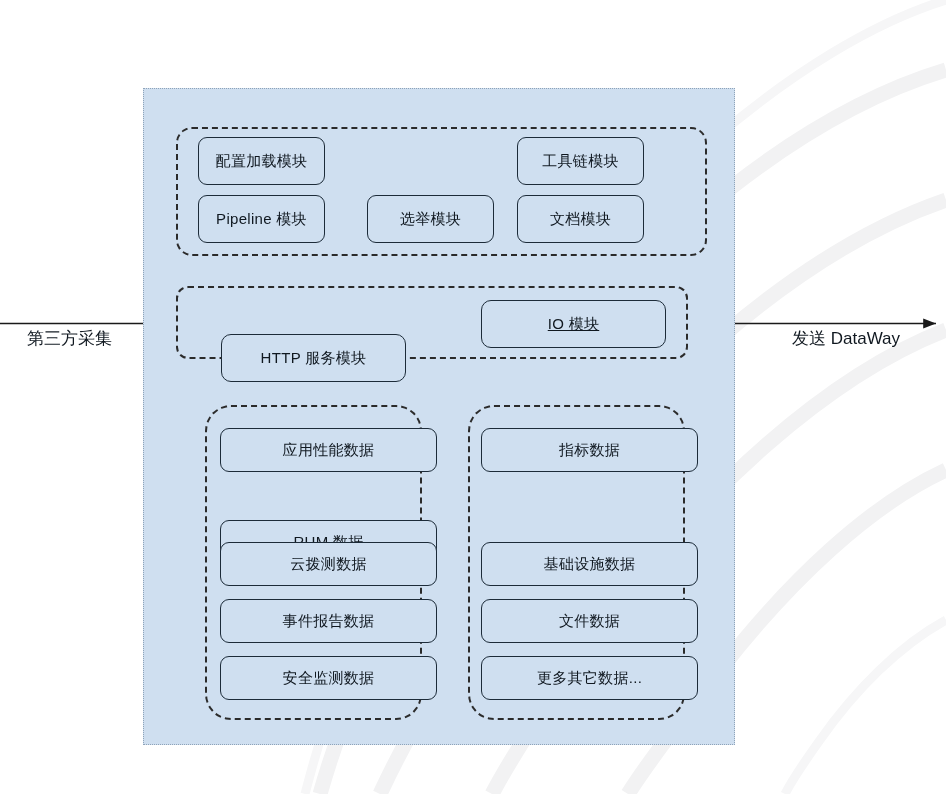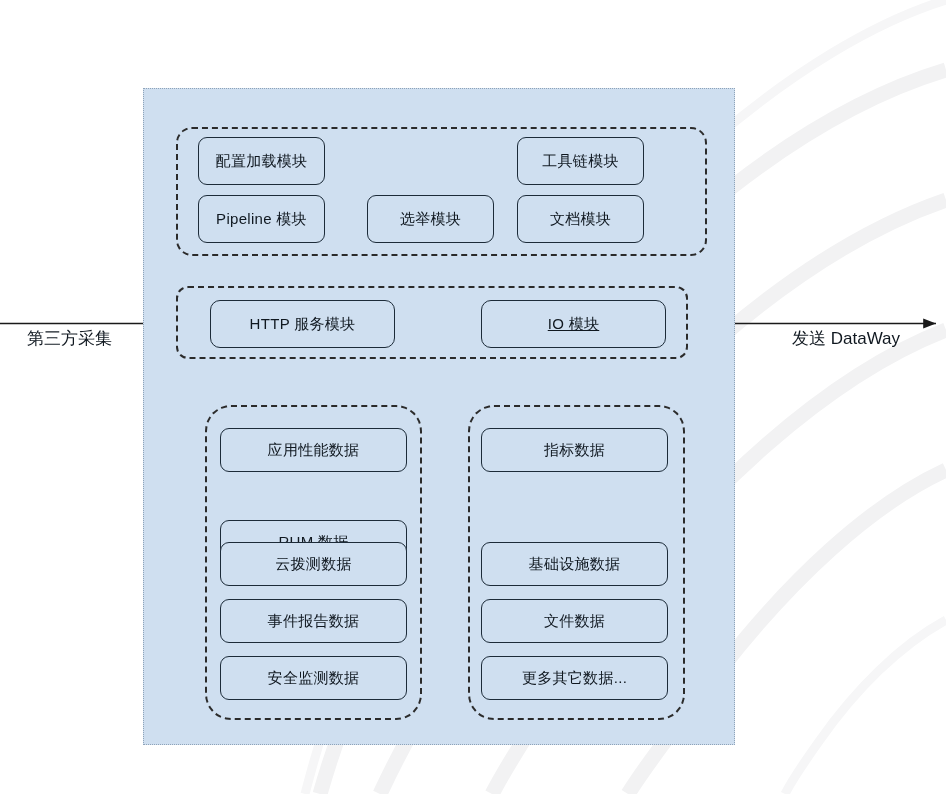--- a/index.html
+++ b/index.html
@@ -100,26 +100,26 @@
   .row-1 { top: 137px; }
   .row-2 { top: 195px; }
 
   
   .card-mod {
     width: 185px;
     height: 48px;
     top: 300px;
     border-radius: 10px;
   }
-  .mod-http { left: 210px; }
+  .mod-http { left: 221px; margin-top: 34px; }
   .mod-io   { left: 481px; text-decoration: underline; }
 
   
   .card-data {
-    width: 187px;
+    width: 217px;
     height: 44px;
     border-radius: 9px;
   }
   .bl { left: 220px; }
   .br { left: 481px; }
   .dr-1 { top: 428px; }
   .dr-2 { top: 485px; margin-top: 35px; }
   .dr-3 { top: 542px; }
   .dr-4 { top: 599px; }
   .dr-5 { top: 656px; }

